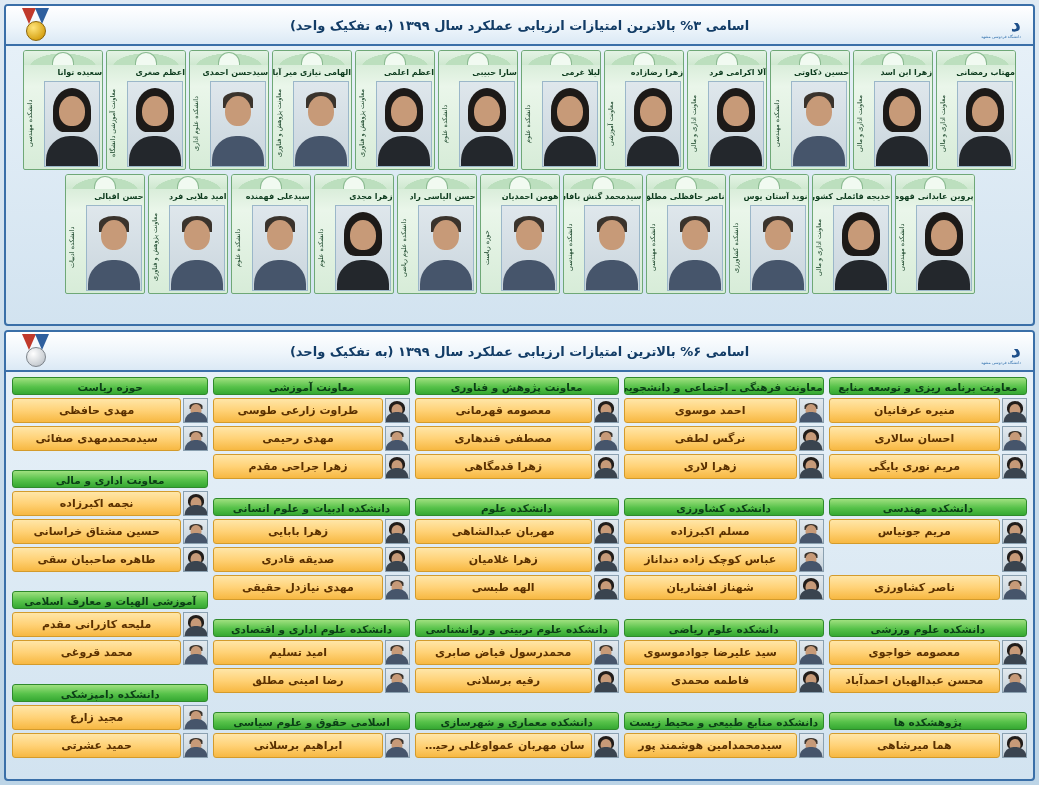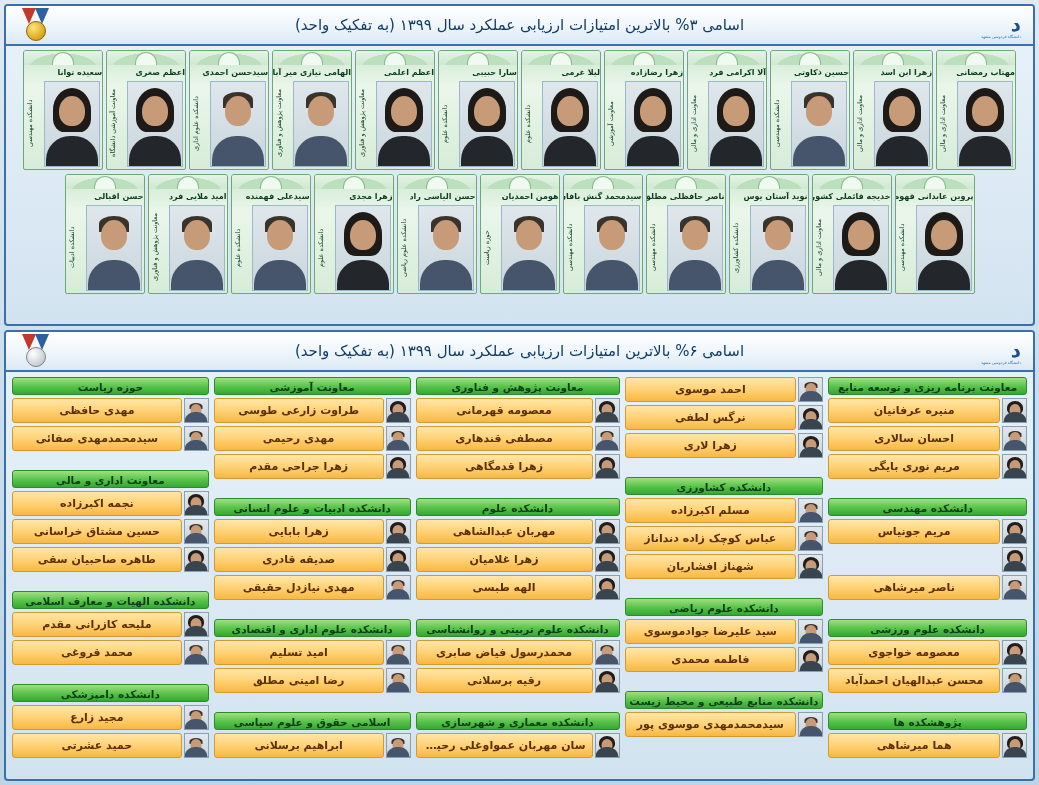--- a/index.html
+++ b/index.html
@@ -29,22 +29,22 @@
   #panel2 { top: 330px; width: 1031px; height: 451px; }
 
   .banner {
     position: relative;
     height: 40px;
     background: linear-gradient(180deg,#ffffff 0%, #eef5fb 55%, #dbe9f5 100%);
     border-bottom: 2px solid #3a6fa8;
     display: flex; align-items: center; justify-content: center;
   }
   .banner-title {
-    font-size: 15px;
-    font-weight: normal;
+    font-size: 13px;
+    font-weight: bold;
     color: #123c66;
     letter-spacing: 0;
     text-align: center;
     direction: rtl;
   }
   .logo-left {
     position: absolute; right: 8px; top: 3px;
     width: 48px; height: 34px;
     display: flex; align-items: center; justify-content: center;
   }
@@ -606,21 +606,21 @@
                   <div class="h"></div>
                   <div class="sh"></div>
                 </div>
               </div>
               <div class="person">
                 <div class="thumb male">
                   <div class="hr"></div>
                   <div class="h"></div>
                   <div class="sh"></div>
                 </div>
-                <div class="label">ناصر میرشاهی</div>
+                <div class="label">ناصر کشاورزی</div>
               </div>
             </div>
             <div class="spacer"></div>
             <div class="group">
               <div class="group-title">دانشکده علوم ورزشی</div>
               <div class="person">
                 <div class="thumb female">
                   <div class="hr"></div>
                   <div class="h"></div>
                   <div class="sh"></div>
@@ -645,20 +645,21 @@
                   <div class="h"></div>
                   <div class="sh"></div>
                 </div>
                 <div class="label">هما میرشاهی</div>
               </div>
             </div>
             <div class="spacer"></div>
           </div>
           <div class="col c2">
             <div class="group">
+              <div class="group-title">معاونت فرهنگی ـ اجتماعی و دانشجویی</div>
               <div class="person">
                 <div class="thumb male">
                   <div class="hr"></div>
                   <div class="h"></div>
                   <div class="sh"></div>
                 </div>
                 <div class="label">احمد موسوی</div>
               </div>
               <div class="person">
                 <div class="thumb female">
@@ -727,21 +728,21 @@
             </div>
             <div class="spacer"></div>
             <div class="group">
               <div class="group-title">دانشکده منابع طبیعی و محیط زیست</div>
               <div class="person">
                 <div class="thumb male">
                   <div class="hr"></div>
                   <div class="h"></div>
                   <div class="sh"></div>
                 </div>
-                <div class="label">سیدمحمدمهدی موسوی پور</div>
+                <div class="label">سیدمحمدامین هوشمند پور</div>
               </div>
             </div>
             <div class="spacer"></div>
           </div>
           <div class="col c3">
             <div class="group">
               <div class="group-title">معاونت پژوهش و فناوری</div>
               <div class="person">
                 <div class="thumb female">
                   <div class="hr"></div>
@@ -962,21 +963,21 @@
                 <div class="thumb female">
                   <div class="hr"></div>
                   <div class="h"></div>
                   <div class="sh"></div>
                 </div>
                 <div class="label">طاهره صاحبیان سقی</div>
               </div>
             </div>
             <div class="spacer"></div>
             <div class="group">
-              <div class="group-title">دانشکده الهیات و معارف اسلامی</div>
+              <div class="group-title">آموزشی الهیات و معارف اسلامی</div>
               <div class="person">
                 <div class="thumb female">
                   <div class="hr"></div>
                   <div class="h"></div>
                   <div class="sh"></div>
                 </div>
                 <div class="label">ملیحه کازرانی مقدم</div>
               </div>
               <div class="person">
                 <div class="thumb male">

